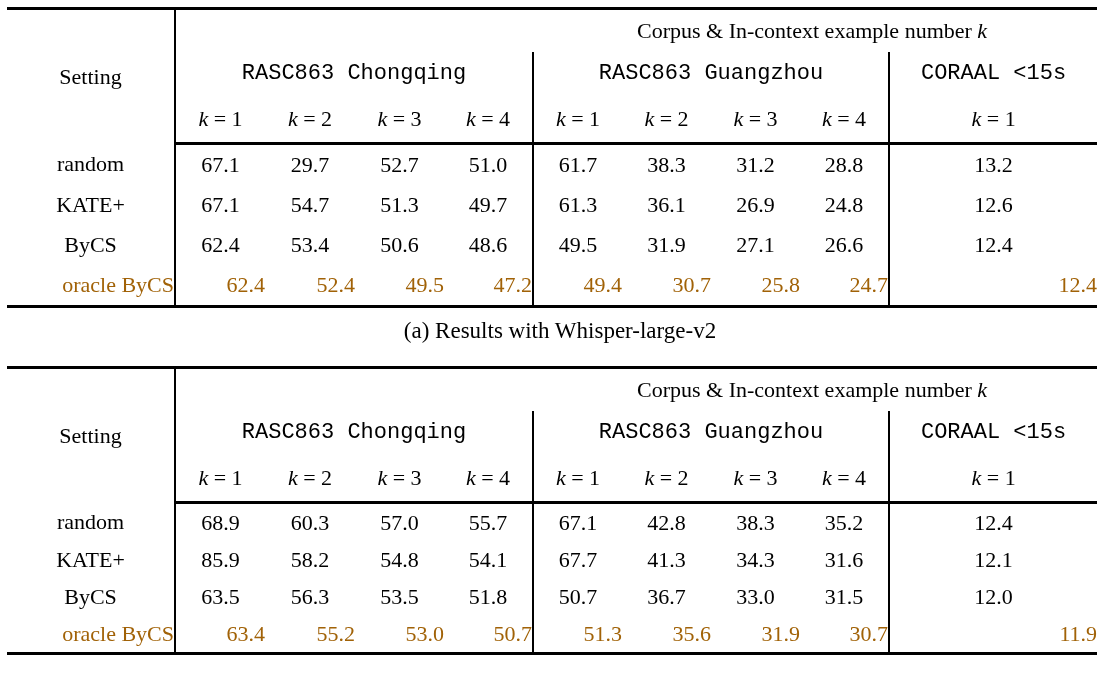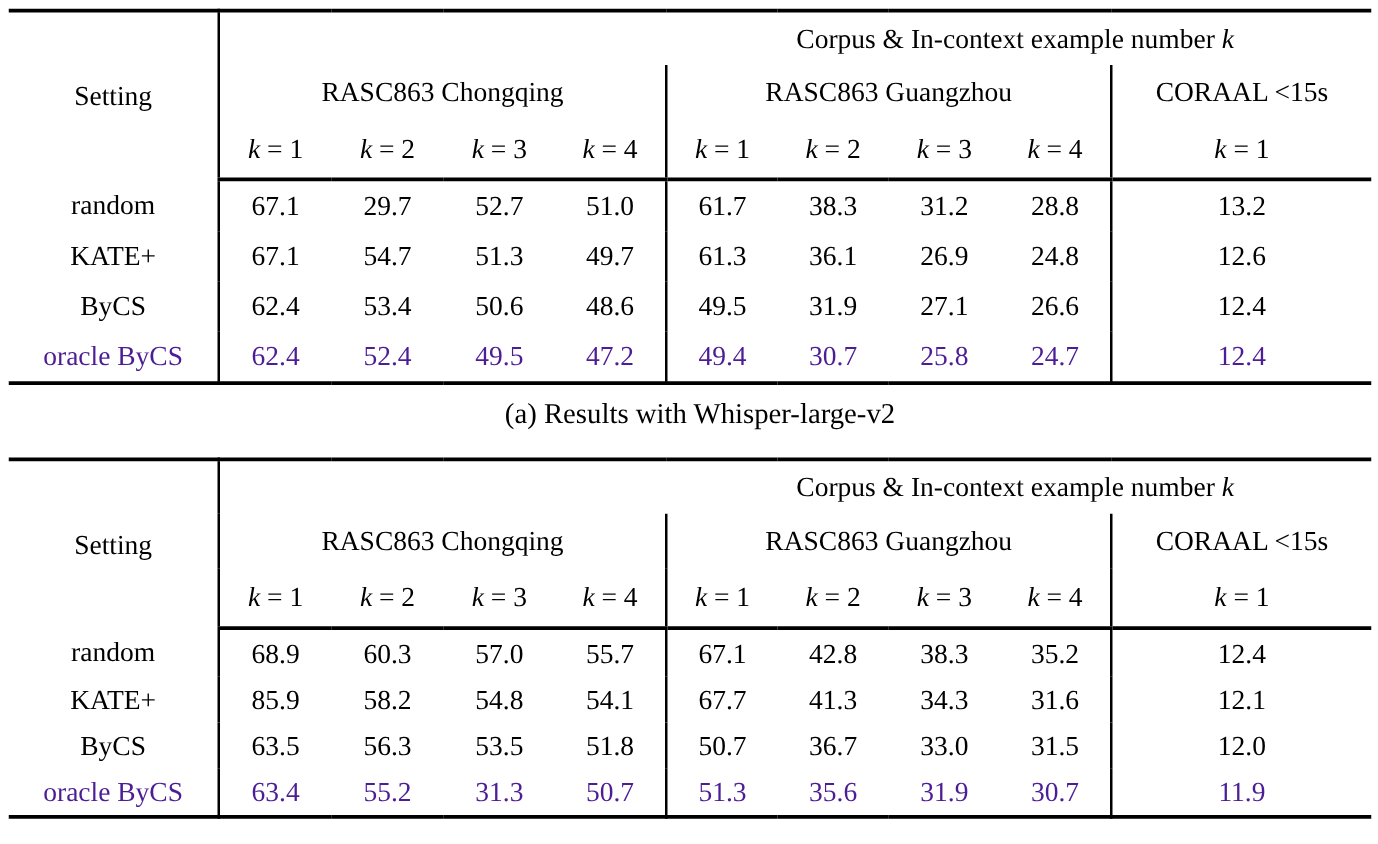--- a/index.html
+++ b/index.html
@@ -38,28 +38,28 @@
     overflow: hidden;
   }
   .vr { border-right: 2px solid #000; }
 
   .corpus-head {
     height: 42px;
     padding-right: 110px;
     white-space: pre;
     text-align: right;
   }
-  .group-head { height: 44px; }
+  .group-head { height: 44px; font-family: Liberation Mono, monospace; }
   .k-row th { height: 46px; border-bottom: 3px solid #000; white-space: pre; }
 
   .table-a tbody td { height: 40px; }
   .table-b tbody td { height: 37px; }
 
   tbody td.bold { font-weight: normal; }
-  tbody tr.muted td { color: #4c1d95; }
+  tbody tr.muted td { color: #a16207; text-align: right; }
 
   i.kvar { font-style: italic; }
 
   .caption {
     position: absolute;
     top: 318px;
     left: 0;
     width: 100%;
     text-align: center;
     font-size: 23px;
@@ -230,21 +230,21 @@
           <td class="bold">50.7</td>
           <td class="bold">36.7</td>
           <td class="bold">33.0</td>
           <td class="bold vr">31.5</td>
           <td class="bold">12.0</td>
         </tr>
         <tr class="muted">
           <td class="vr">oracle ByCS</td>
           <td>63.4</td>
           <td>55.2</td>
-          <td>31.3</td>
+          <td>53.0</td>
           <td class="vr">50.7</td>
           <td>51.3</td>
           <td>35.6</td>
           <td>31.9</td>
           <td class="vr">30.7</td>
           <td>11.9</td>
         </tr>
       </tbody>
   </table>
 

